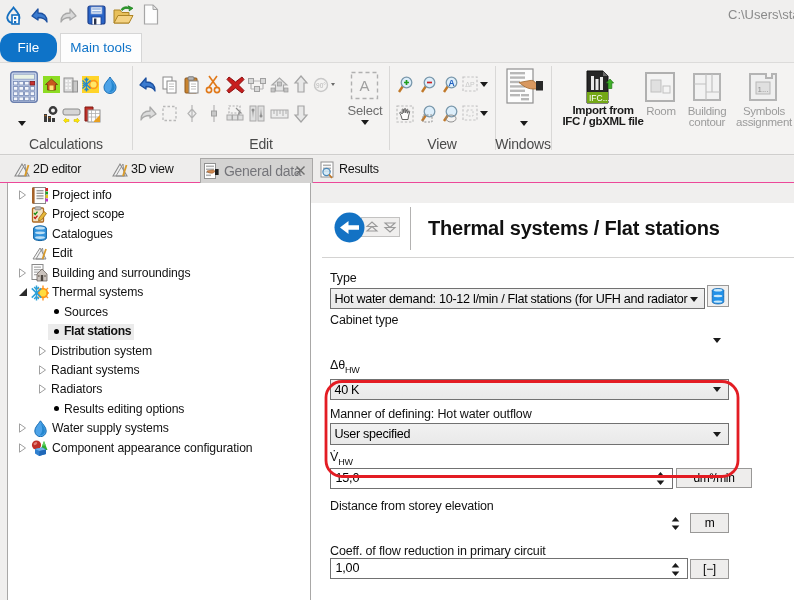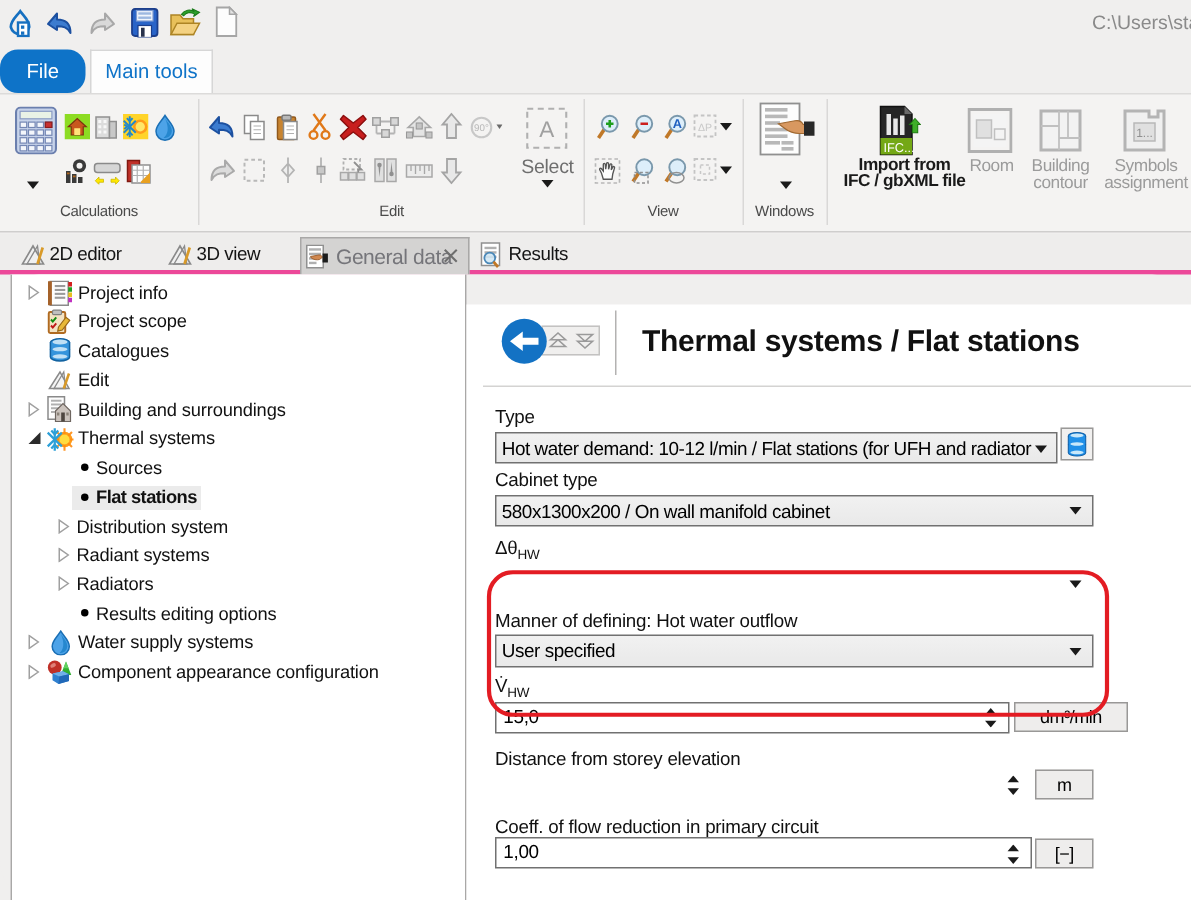--- a/index.html
+++ b/index.html
@@ -10,24 +10,24 @@
 #path{left:728px;top:7px;font-size:13px;color:#8a8a8a;white-space:nowrap;}
 #tabrow{left:0;top:33px;width:794px;height:29px;background:#f0efee;}
 #filetab{left:0;top:0;width:57px;height:29px;background:#0e73c8;color:#fff;
   font-size:13.5px;text-align:center;line-height:29px;border-radius:12px;}
 #maintab{left:60px;top:0;width:82px;height:29px;background:#fdfdfd;
   border:1px solid #d6d6d6;border-bottom:none;box-sizing:border-box;
   color:#0e73c8;font-size:13.5px;text-align:center;line-height:28px;}
 #ribbon{left:0;top:62px;width:794px;height:93px;background:#f4f3f2;
   border-top:1px solid #dcdbda;border-bottom:1px solid #cfcecd;box-sizing:border-box;}
 .rsep{top:66px;width:1px;height:84px;background:#d9d8d7;}
-.rlabel{top:136px;font-size:10px;color:#4a4a4a;text-align:center;letter-spacing:-0.2px;}
+.rlabel{top:136px;font-size:14px;color:#4a4a4a;text-align:center;letter-spacing:-0.2px;}
 .bigtext{font-size:11.5px;letter-spacing:-0.3px;text-align:center;line-height:10.5px;}
 #doctabs{left:0;top:156px;width:794px;height:27px;background:#eeedec;
-  border-bottom:3px solid #ec4899;box-sizing:border-box;}
+  border-bottom:1px solid #ec4899;box-sizing:border-box;}
 .dtab{top:6px;font-size:12.5px;color:#141414;letter-spacing:-0.3px;}
 #gentab{left:200px;top:2px;width:113px;height:25px;background:#d4d3d2;
   border:1px solid #a9a8a7;border-bottom:none;box-sizing:border-box;}
 #main{left:0;top:183px;width:794px;height:417px;background:#f0efee;border-radius:26px;}
 #tree{left:7px;top:0px;width:304px;height:417px;background:#fff;
   border-left:1px solid #a9a8a7;border-right:1px solid #a9a8a7;box-sizing:border-box;}
 #panel{left:311px;top:0px;width:483px;height:417px;background:#fff;margin-top:20px;}
 .trow{font-size:12.2px;color:#111;letter-spacing:-0.1px;white-space:nowrap;}
 .lbl{font-size:12.5px;color:#111;letter-spacing:-0.15px;white-space:nowrap;}
 .combo{background:linear-gradient(#f1f1f1,#e9e9e9);border:1px solid #717171;
@@ -580,23 +580,23 @@
           <path d="M1.2 2.6 L1.2 8 A5.8 2.2 0 0 0 12.8 8 L12.8 2.6"></path>
           <path d="M1.2 8 L1.2 13.8 A5.8 2.2 0 0 0 12.8 13.8 L12.8 8"></path>
         </g>
       <g fill="#c8e8fa">
           <ellipse cx="7" cy="2.3" rx="4.4" ry="1.3"></ellipse>
           <ellipse cx="7" cy="8" rx="4.4" ry="1.2"></ellipse>
           <ellipse cx="7" cy="13.6" rx="4.4" ry="1.2"></ellipse>
         </g>
     </svg>
     <div class="abs lbl" style="left:19px;top:109.5px">Cabinet type</div>
-    <div class="abs combo" style="left:18.5px;top:126.5px;width:399.5px;height:21.5px;line-height:20px">580x1300x200 / On wall manifold cabinet</div>
     <div class="abs carrow" style="left:402px;top:135px"></div>
     <div class="abs lbl" style="left:19px;top:155px">Δθ<sub>HW</sub></div>
+    <div class="abs combo" style="left:18.5px;top:175.5px;width:399.5px;height:21.5px;line-height:20px">40 K</div>
     <div class="abs carrow" style="left:402px;top:184px"></div>
     <div class="abs lbl" style="left:19px;top:203.5px">Manner of defining: Hot water outflow</div>
     <div class="abs combo" style="left:18.5px;top:220px;width:399.5px;height:21.5px;line-height:20px">User specified</div>
     <div class="abs carrow" style="left:402px;top:228.5px"></div>
     <div class="abs lbl" style="left:19px;top:247px">V̇<sub>HW</sub></div>
     <div class="abs inputb" style="left:18.5px;top:264.5px;width:343.5px;height:21px;line-height:19px">15,0</div>
     <svg class="abs" style="left:345px;top:269px" width="9" height="13" viewBox="0 0 9 13">
       <path d="M4.5 0 L8.3 4.5 L0.7 4.5 Z" fill="#1a1a1a"></path>
         <path d="M4.5 13 L8.3 8.5 L0.7 8.5 Z" fill="#1a1a1a"></path>
     </svg>

